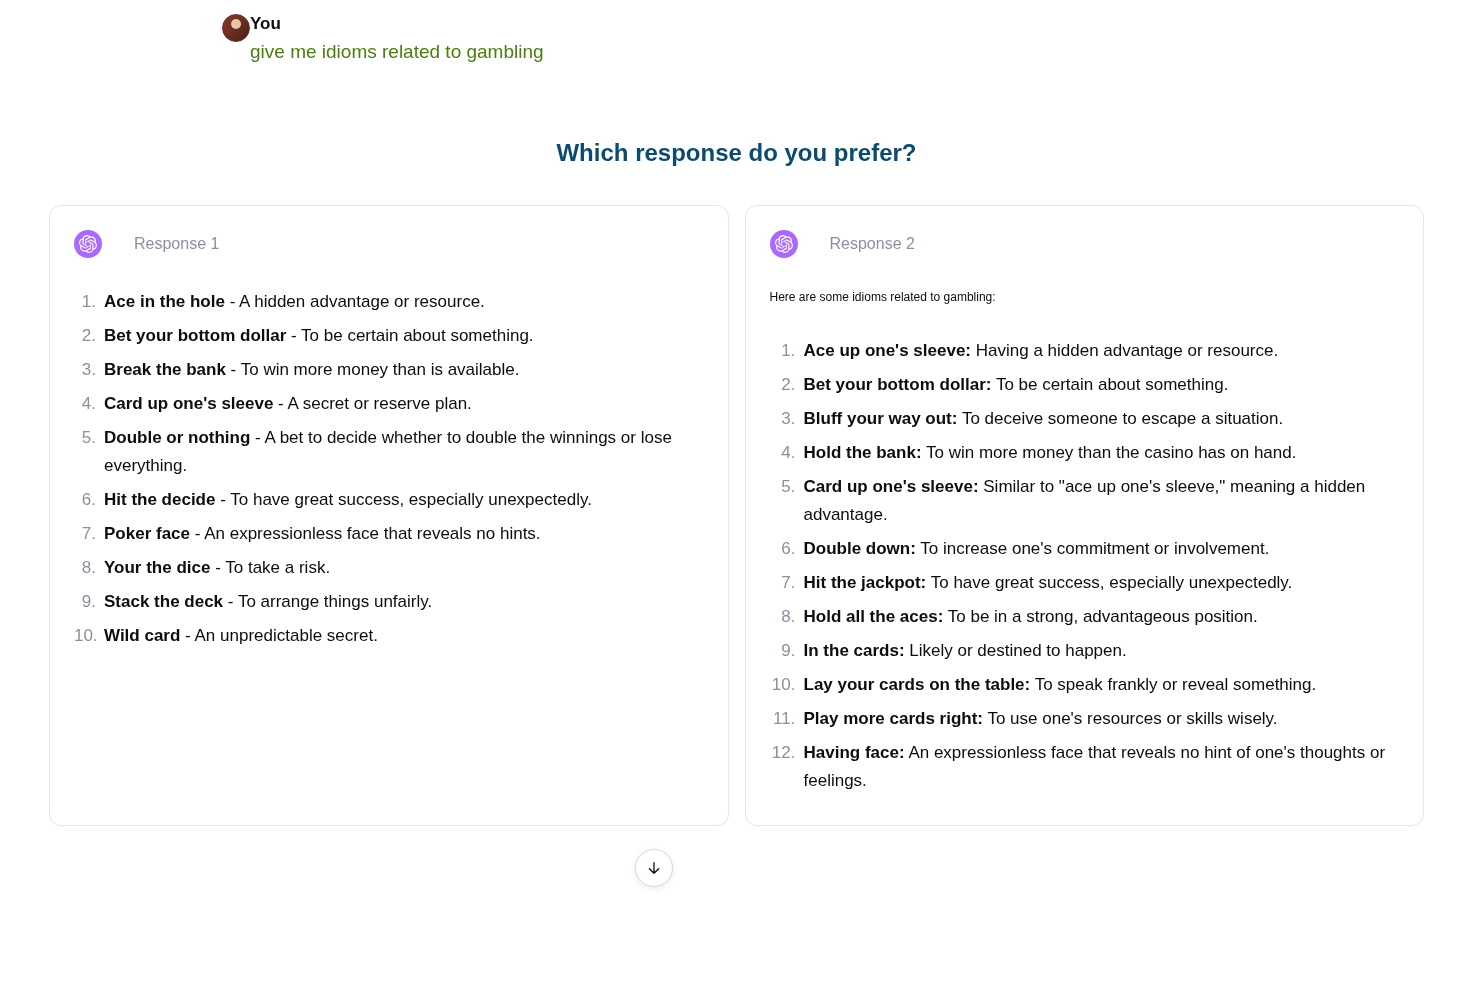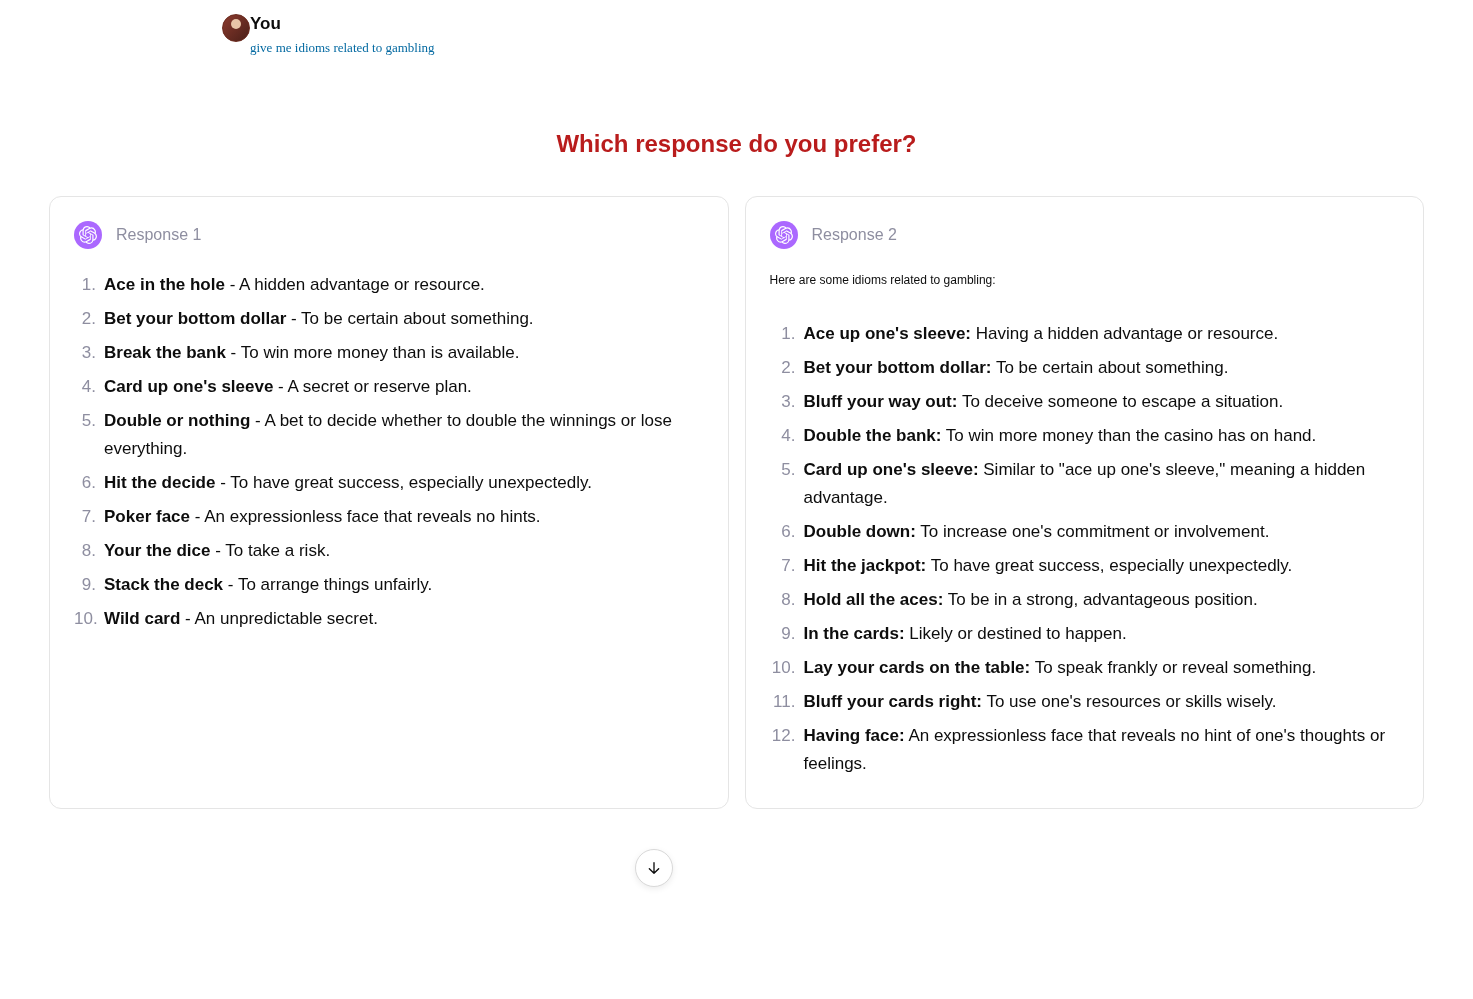--- a/index.html
+++ b/index.html
@@ -47,33 +47,32 @@
       display: flex;
       flex-direction: column;
       gap: 4px;
     }
     .user-name {
       font-weight: 700;
       font-size: 17px;
       color: #0d0d0d;
     }
     .user-prompt {
-      font-size: 13px;
-      color: #0369a1;
+      font-size: 19px;
+      color: #4d7c0f;
       line-height: 1.5;
-      font-family: Liberation Serif, serif;
     }
     .prompt-header {
       text-align: center;
       margin-top: 72px;
     }
     .prompt-title {
       font-size: 24px;
       font-weight: 600;
-      color: #b91c1c;
+      color: #0c4a6e;
     }
     .prompt-subtitle {
       font-size: 16px;
       color: #8e8ea0;
       margin-top: 8px;
     }
     .cards {
       display: flex;
       gap: 16px;
       margin: 38px 49px 0 49px;
@@ -81,22 +80,22 @@
     .card {
       flex: 1;
       border: 1px solid #e5e5e5;
       border-radius: 12px;
       padding: 24px 24px 24px 24px;
       background: #fff;
     }
     .card-header {
       display: flex;
       align-items: center;
-      gap: 14px;
-      margin-bottom: 22px;
+      gap: 32px;
+      margin-bottom: 30px;
     }
     .assistant-icon {
       width: 28px;
       height: 28px;
       border-radius: 50%;
       background: #ab68ff;
       display: flex;
       align-items: center;
       justify-content: center;
       flex-shrink: 0;
@@ -254,42 +253,42 @@
         <li>
           <span class="item-content"><span class="term">Ace up one's sleeve:</span><span class="sep"> </span><span class="def">Having a hidden advantage or resource.</span></span>
         </li>
         <li>
           <span class="item-content"><span class="term">Bet your bottom dollar:</span><span class="sep"> </span><span class="def">To be certain about something.</span></span>
         </li>
         <li>
           <span class="item-content"><span class="term">Bluff your way out:</span><span class="sep"> </span><span class="def">To deceive someone to escape a situation.</span></span>
         </li>
         <li>
-          <span class="item-content"><span class="term">Double the bank:</span><span class="sep"> </span><span class="def">To win more money than the casino has on hand.</span></span>
+          <span class="item-content"><span class="term">Hold the bank:</span><span class="sep"> </span><span class="def">To win more money than the casino has on hand.</span></span>
         </li>
         <li>
           <span class="item-content"><span class="term">Card up one's sleeve:</span><span class="sep"> </span><span class="def">Similar to "ace up one's sleeve," meaning a hidden advantage.</span></span>
         </li>
         <li>
           <span class="item-content"><span class="term">Double down:</span><span class="sep"> </span><span class="def">To increase one's commitment or involvement.</span></span>
         </li>
         <li>
           <span class="item-content"><span class="term">Hit the jackpot:</span><span class="sep"> </span><span class="def">To have great success, especially unexpectedly.</span></span>
         </li>
         <li>
           <span class="item-content"><span class="term">Hold all the aces:</span><span class="sep"> </span><span class="def">To be in a strong, advantageous position.</span></span>
         </li>
         <li>
           <span class="item-content"><span class="term">In the cards:</span><span class="sep"> </span><span class="def">Likely or destined to happen.</span></span>
         </li>
         <li>
           <span class="item-content"><span class="term">Lay your cards on the table:</span><span class="sep"> </span><span class="def">To speak frankly or reveal something.</span></span>
         </li>
         <li>
-          <span class="item-content"><span class="term">Bluff your cards right:</span><span class="sep"> </span><span class="def">To use one's resources or skills wisely.</span></span>
+          <span class="item-content"><span class="term">Play more cards right:</span><span class="sep"> </span><span class="def">To use one's resources or skills wisely.</span></span>
         </li>
         <li>
           <span class="item-content"><span class="term">Having face:</span><span class="sep"> </span><span class="def">An expressionless face that reveals no hint of one's thoughts or feelings.</span></span>
         </li>
       </ol>
   </div>
 
 </div>
 
 <div class="scroll-button">

